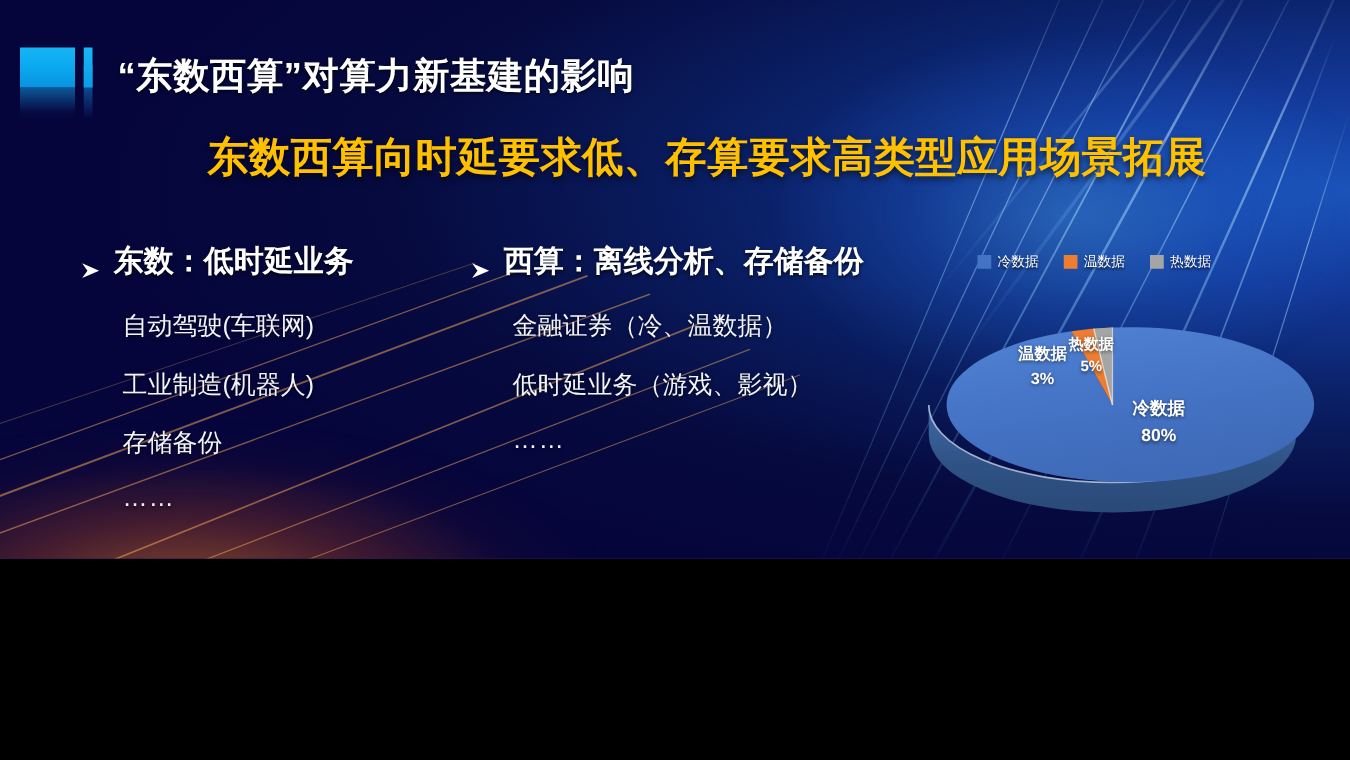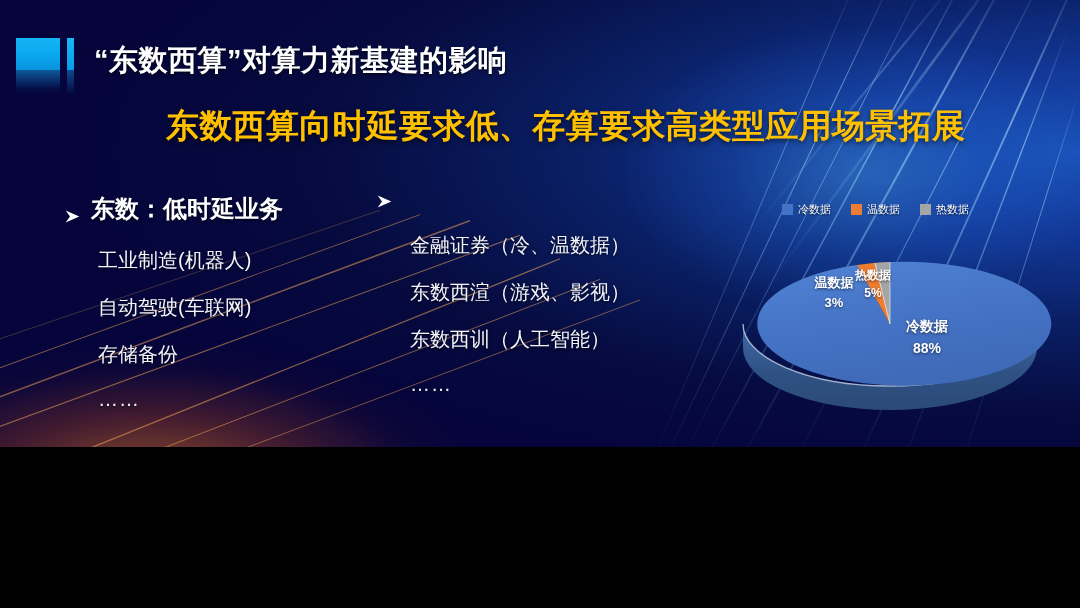--- a/index.html
+++ b/index.html
@@ -174,35 +174,35 @@
   <div class="title">“东数西算”对算力新基建的影响</div>
   <div class="subtitle">东数西算向时延要求低、存算要求高类型应用场景拓展</div>
 
   <div class="col col-left">
     <div class="col-head">
       <svg class="arrow-ic" viewBox="0 0 20 20">
         <path d="M2,3 L18,10 L2,17 L7,10 Z" fill="#ffffff"></path>
       </svg>
       <span class="col-head-txt">东数：低时延业务</span>
     </div>
+    <div class="col-item">自动驾驶(车联网)</div>
     <div class="col-item">工业制造(机器人)</div>
-    <div class="col-item">自动驾驶(车联网)</div>
     <div class="col-item">存储备份</div>
     <div class="col-item dots">……</div>
   </div>
 
   <div class="col col-right">
     <div class="col-head">
       <svg class="arrow-ic" viewBox="0 0 20 20">
         <path d="M2,3 L18,10 L2,17 L7,10 Z" fill="#ffffff"></path>
       </svg>
+      <span class="col-head-txt">西算：离线分析、存储备份</span>
     </div>
     <div class="col-item">金融证券（冷、温数据）</div>
-    <div class="col-item">东数西渲（游戏、影视）</div>
-    <div class="col-item">东数西训（人工智能）</div>
+    <div class="col-item">低时延业务（游戏、影视）</div>
     <div class="col-item dots">……</div>
   </div>
 
   <div class="legend">
     <div class="leg-item">
       <span class="leg-sw" style="background:#4472C4"></span>
       <span class="leg-tx">冷数据</span>
     </div>
     <div class="leg-item">
       <span class="leg-sw" style="background:#ED7D31"></span>
@@ -238,21 +238,21 @@
 
       <path d="M155,86 L140,25 A147,62 0 0 1 155,24 Z" fill="#A5A5A5"></path>
 
       <path d="M155,86 L140,25" stroke="#e6e9ee" stroke-width="1" fill="none" opacity=".85"></path>
       <path d="M155,86 L155,24" stroke="#e6e9ee" stroke-width="1" fill="none" opacity=".7"></path>
     </svg>
   </div>
 
   <div class="pie-lab lab-cold">
     <span>冷数据</span><br>
-    <span>88%</span>
+    <span>80%</span>
   </div>
   <div class="pie-lab lab-warm">
     <span>温数据</span><br>
     <span>3%</span>
   </div>
   <div class="pie-lab lab-hot">
     <span>热数据</span><br>
     <span>5%</span>
   </div>
 

